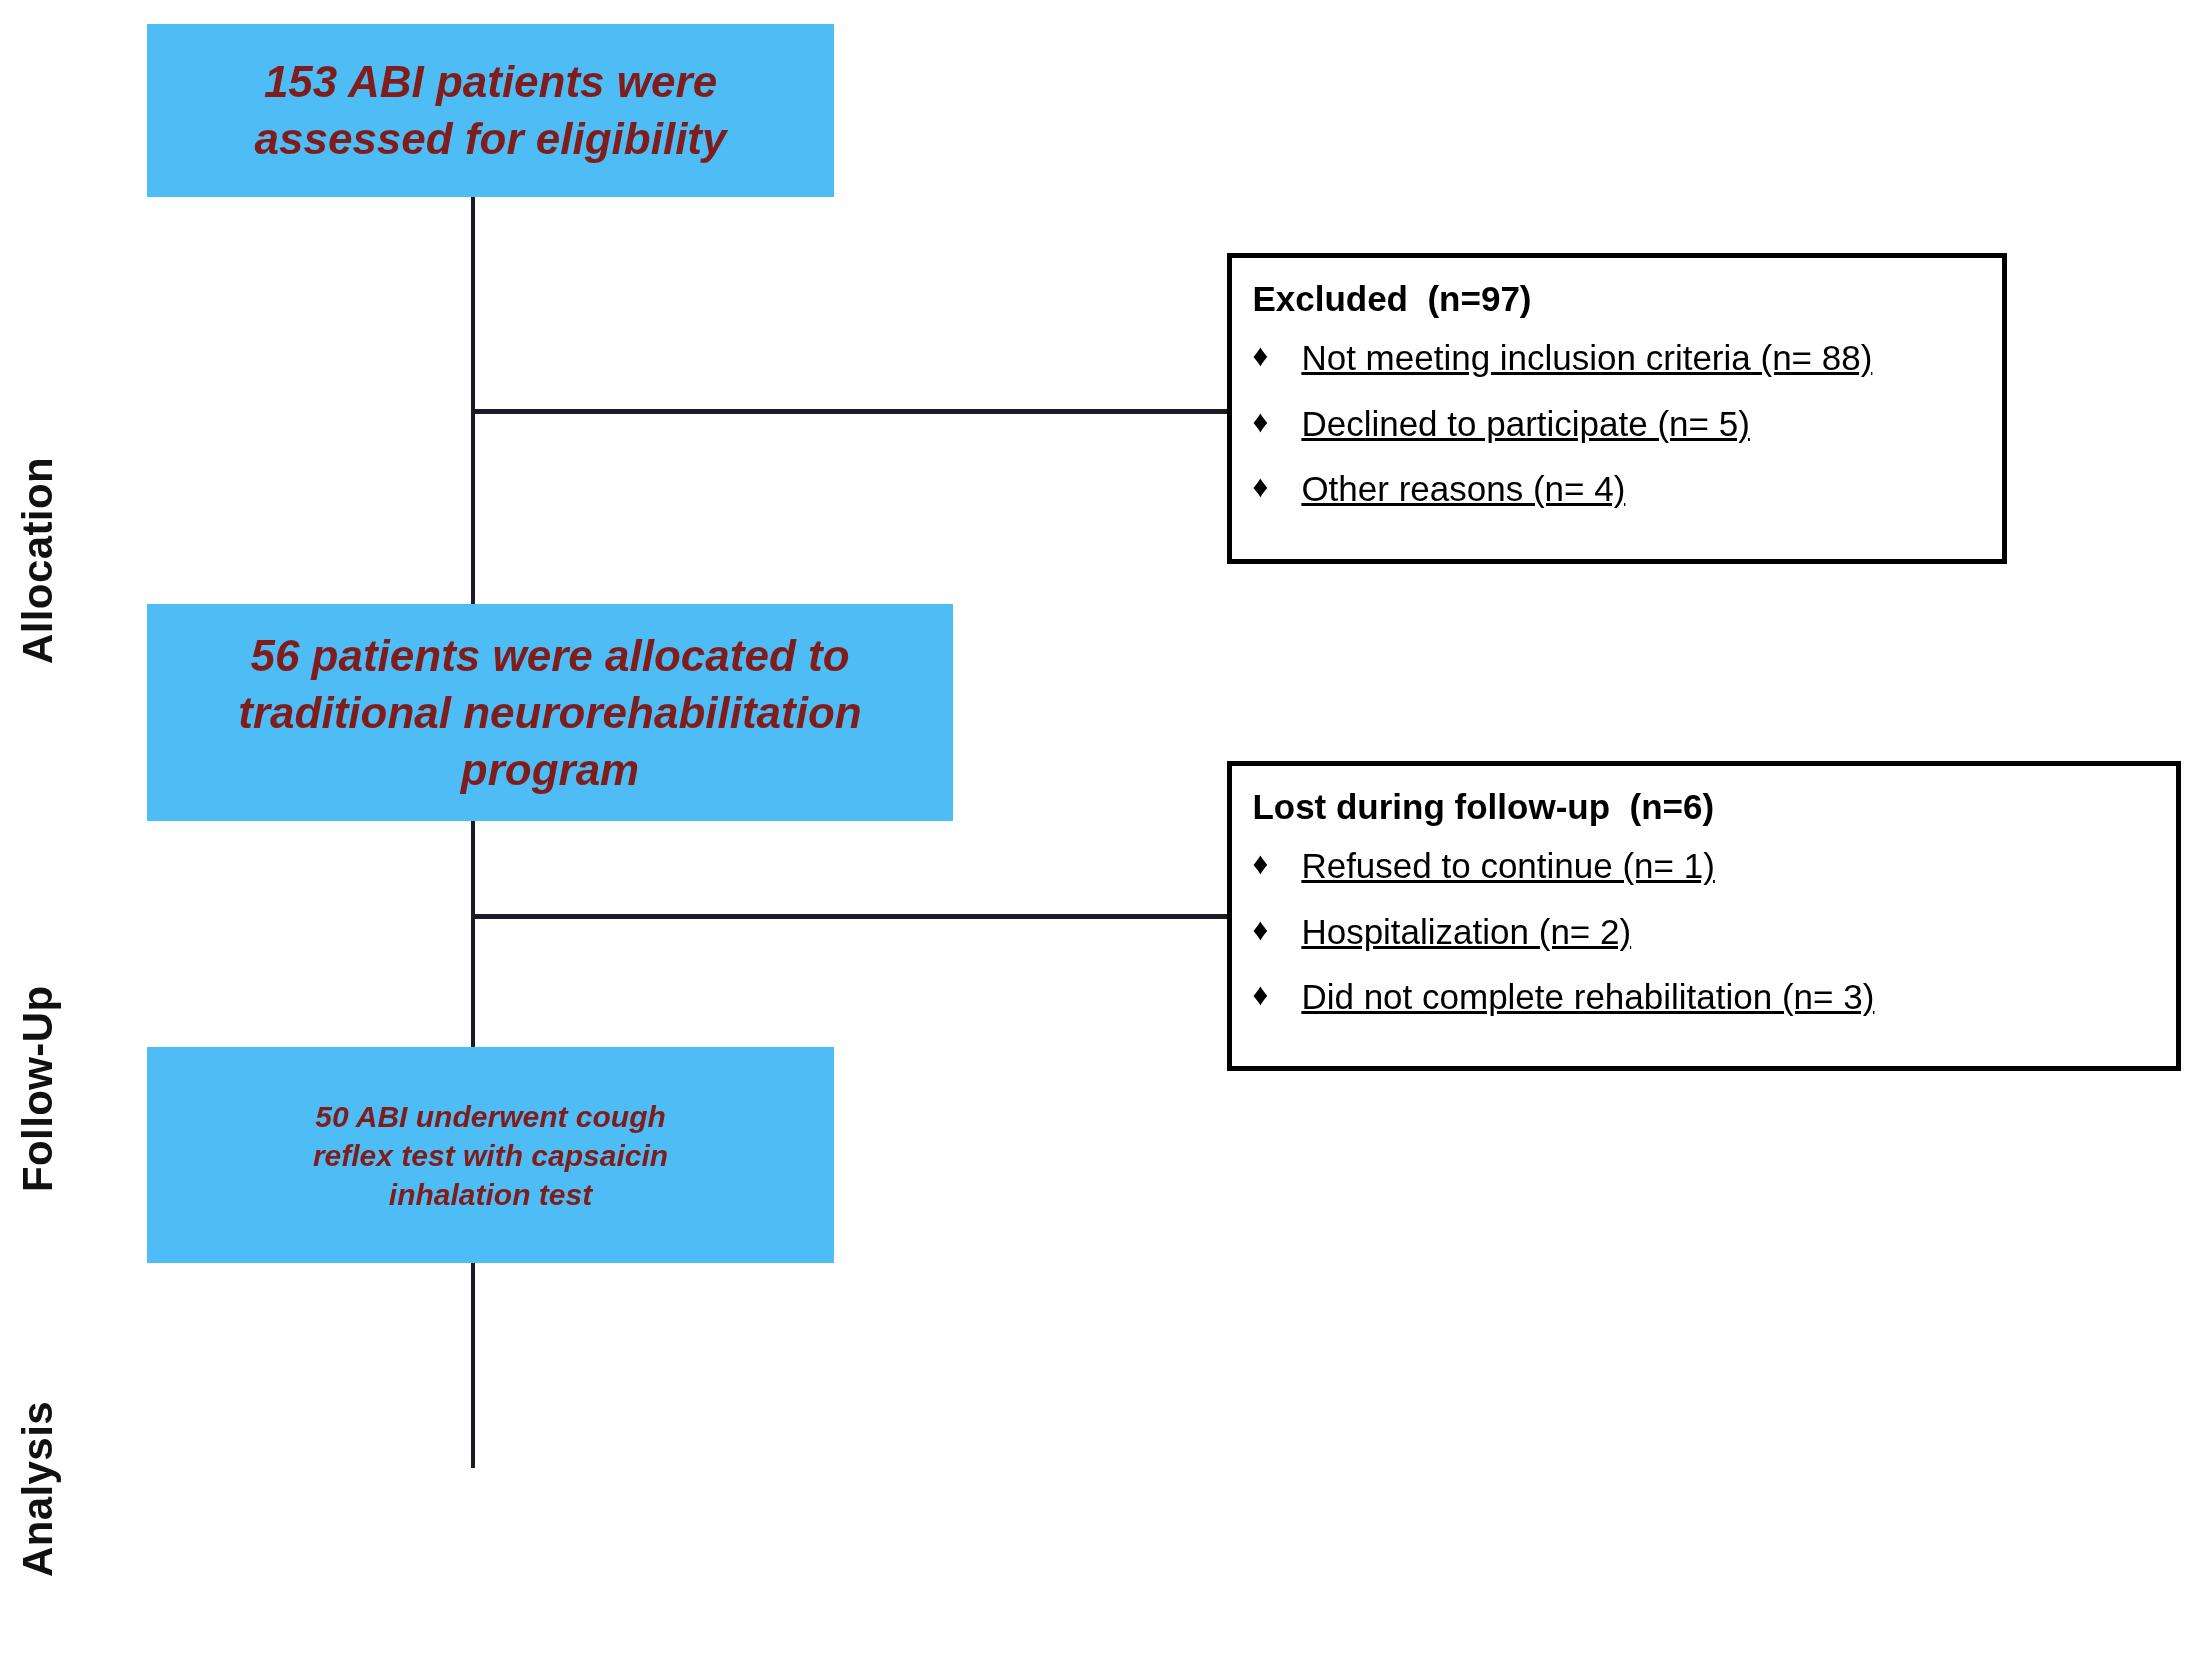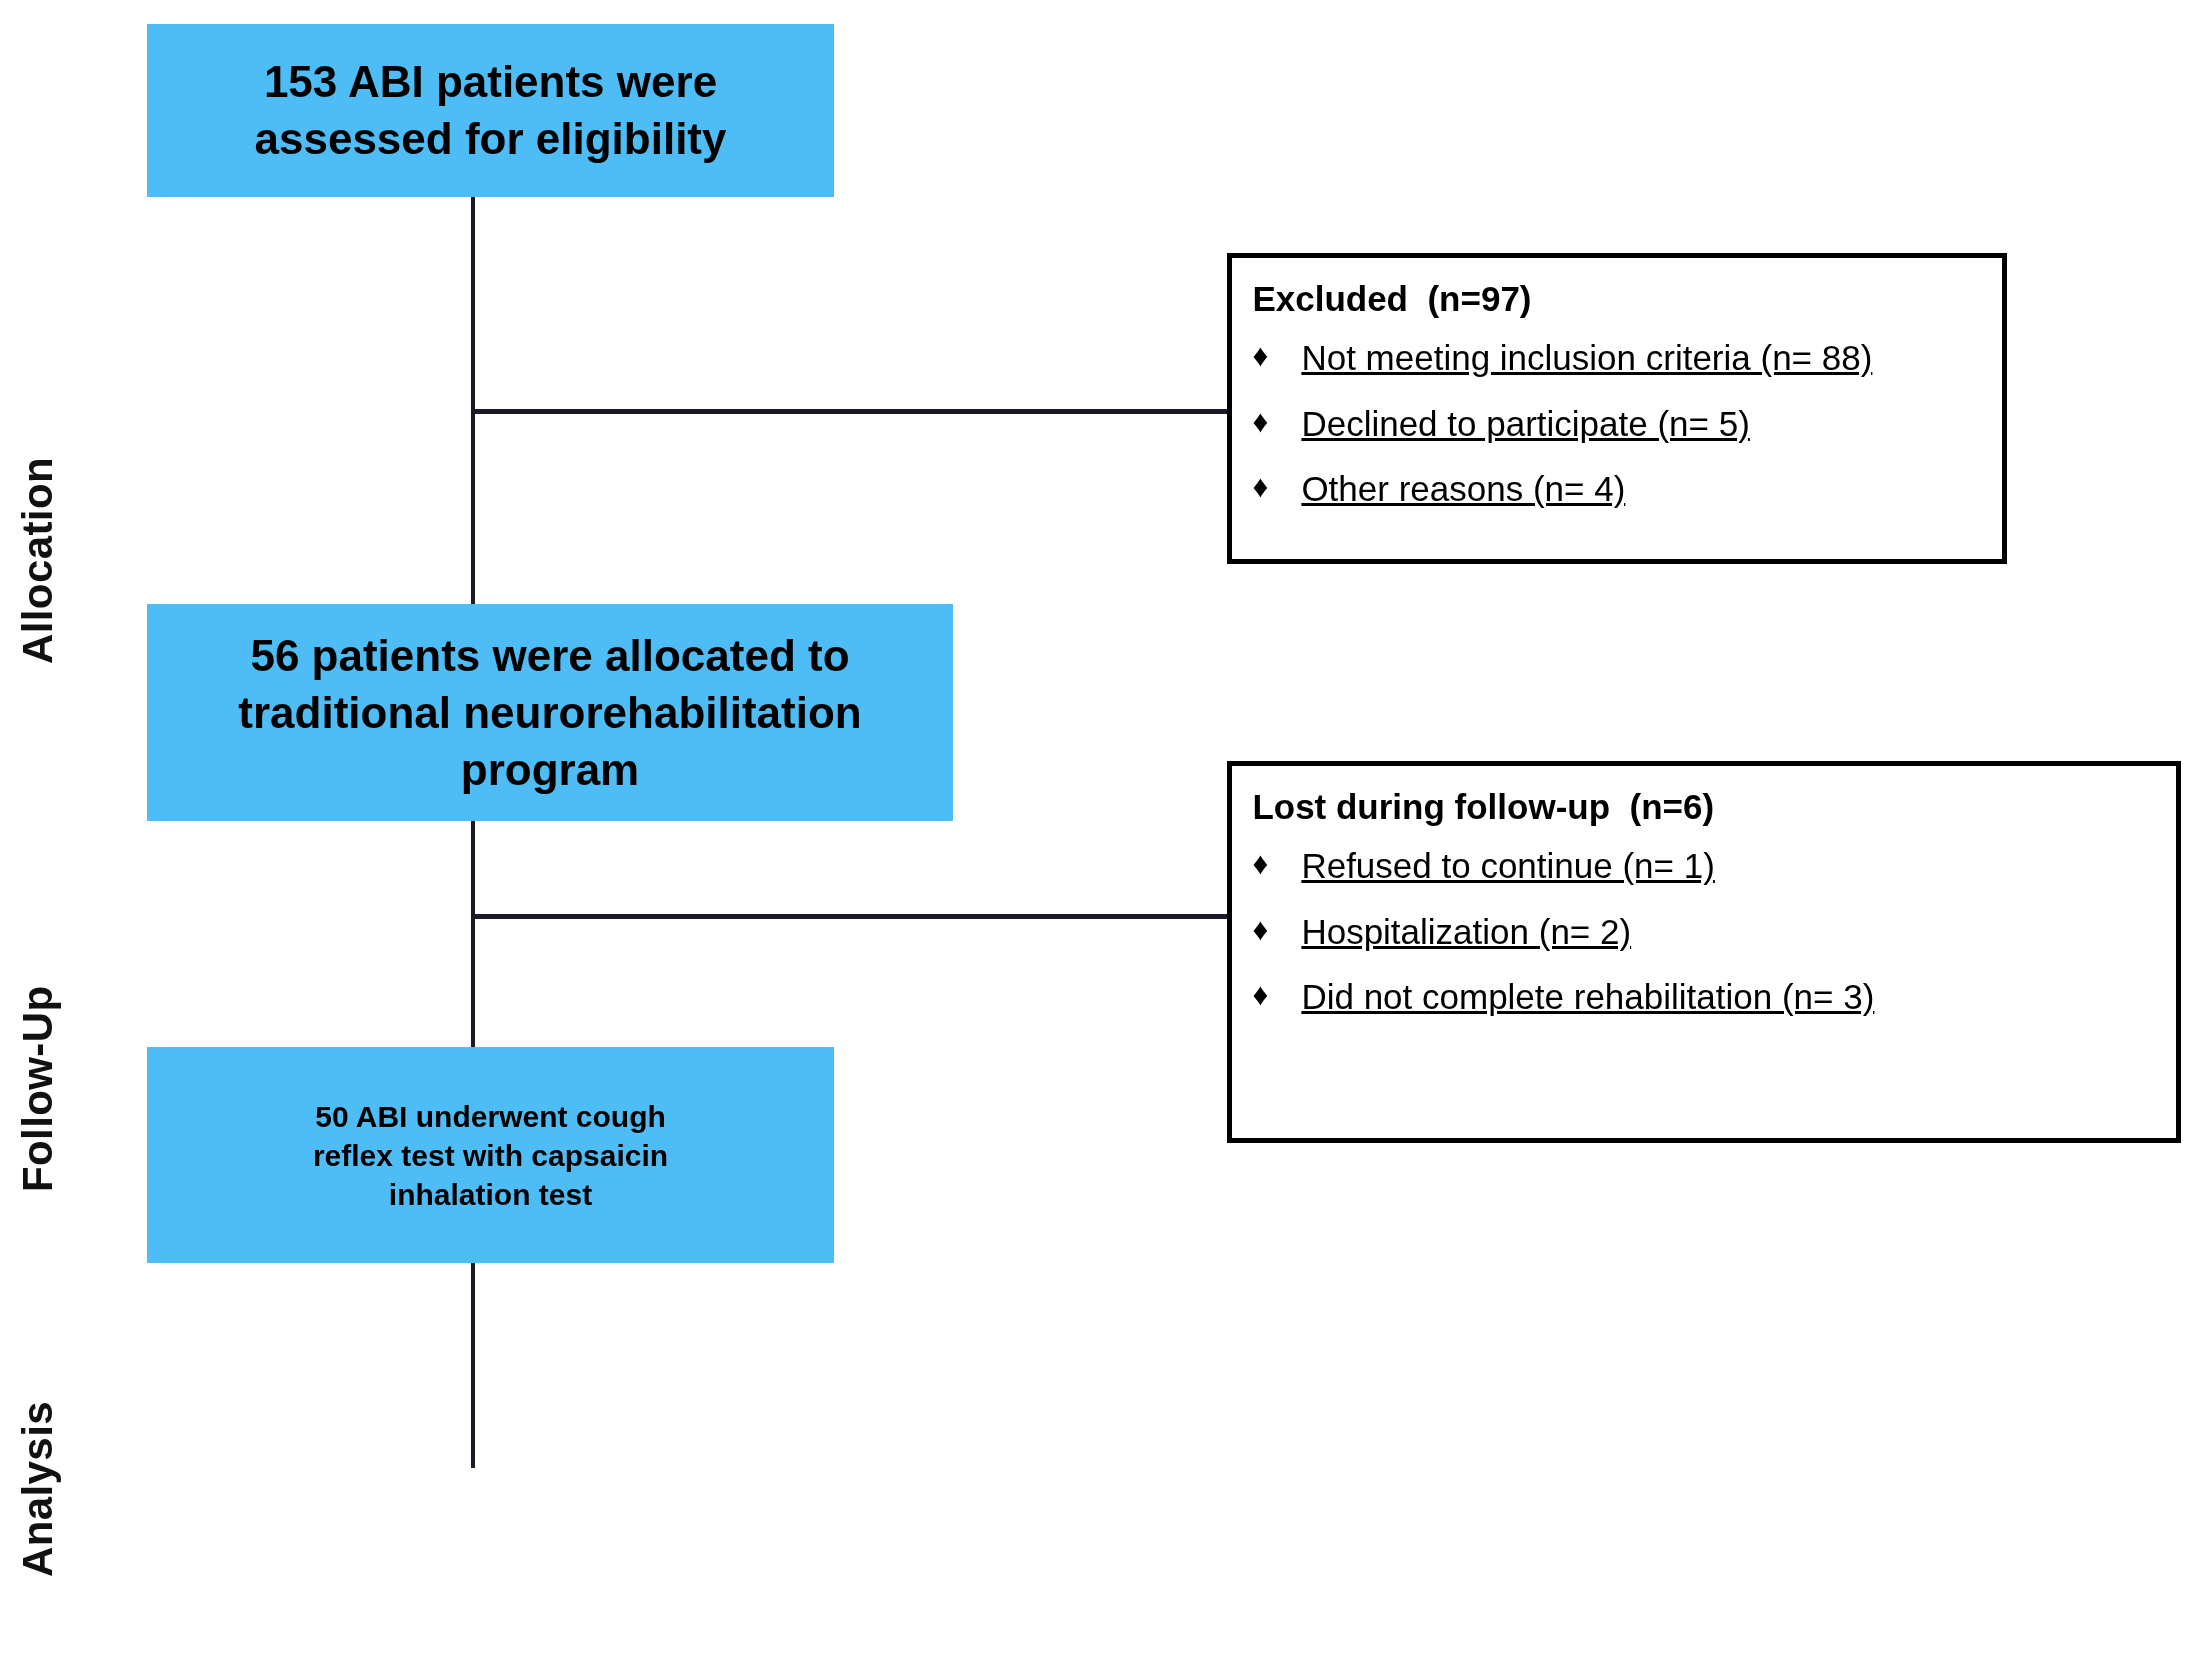--- a/index.html
+++ b/index.html
@@ -13,27 +13,28 @@
     height: 1669px;
     background: #ffffff;
     font-family: "Liberation Sans", sans-serif;
     overflow: hidden;
   }
 
   
   .flowbox {
     position: absolute;
     background: #4FBDF5;
-    color: #000000;
+    color: #7f1d1d;
     font-weight: bold;
     display: flex;
     align-items: center;
     justify-content: center;
     box-sizing: border-box;
     line-height: 1.30;
+    font-style: italic;
   }
   .flowbox .txt {
     display: block;
     width: 100%;
     padding: 0 27px;
     box-sizing: border-box;
     white-space: pre-line;
   }
   .ta-center .txt { text-align: center; }
 
@@ -157,21 +158,21 @@
         <span class="bullet">♦</span>
         <span class="itxt">Declined to participate (n= 5)</span>
       </li>
       <li>
         <span class="bullet">♦</span>
         <span class="itxt">Other reasons (n= 4)</span>
       </li>
     </ul>
   </div>
 
-  <div class="sidebox" style="left:1227px; top:761px; width:954px; height:382px;">
+  <div class="sidebox" style="left:1227px; top:761px; width:954px; height:310px;">
     <div class="sb-title">Lost during follow-up  (n=6)</div>
     <ul>
       <li>
         <span class="bullet">♦</span>
         <span class="itxt">Refused to continue (n= 1)</span>
       </li>
       <li>
         <span class="bullet">♦</span>
         <span class="itxt">Hospitalization (n= 2)</span>
       </li>

